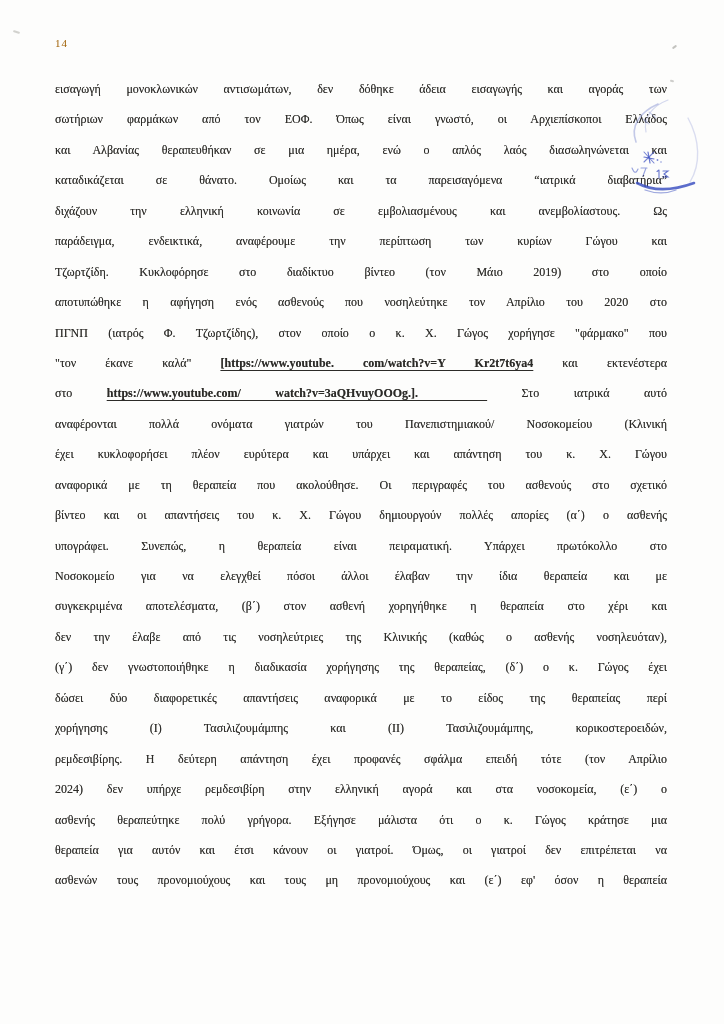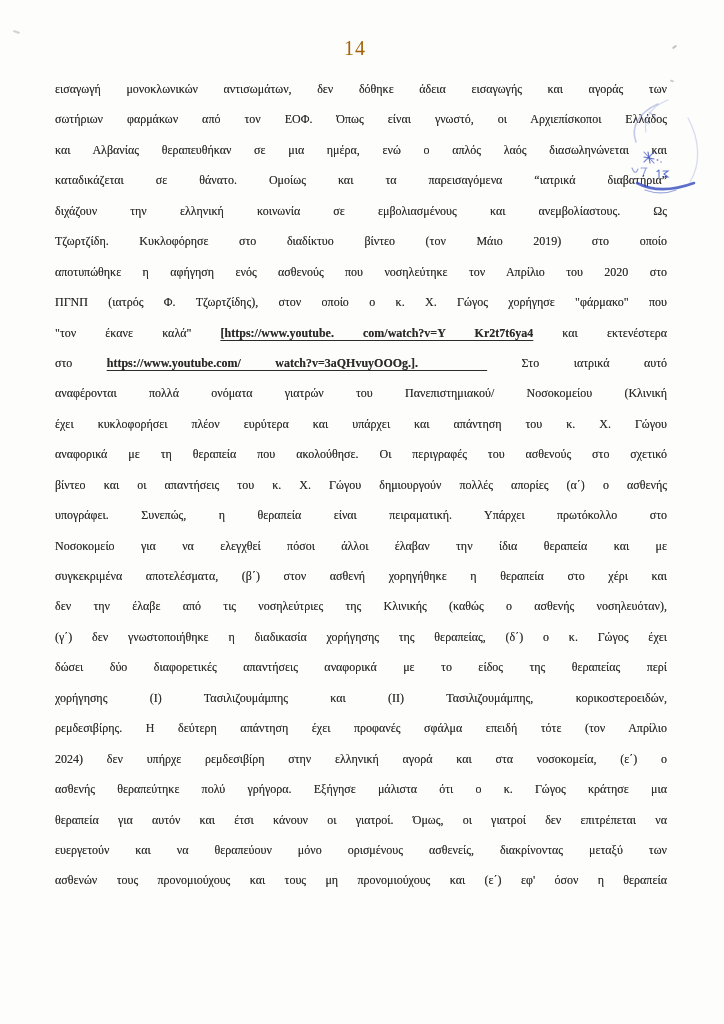--- a/index.html
+++ b/index.html
@@ -12,21 +12,21 @@
   .page{
     position:relative;
     width:724px;height:1024px;
     background:var(--bg);
     overflow:hidden;
     font-family:"Liberation Serif","DejaVu Serif",serif;
     color:var(--text);
   }
   .page-number{
     position:absolute;top:37px;left:55px;width:600px;
-    text-align:center;font-size:20px;letter-spacing:1px;
+    text-align:left;font-size:11px;letter-spacing:1px;
     color:#a16207;
   }
   .text-block{
     position:absolute;top:74px;left:55px;width:612px;
     font-size:12px;
     filter:blur(0.2px);
     text-shadow:0 0 0.5px rgba(42,42,38,0.55);
   }
   .line{
     height:30.45px;line-height:30.45px;
@@ -58,41 +58,41 @@
 <div class="page">
 
   <div class="page-number">14</div>
 
   <div class="text-block">
       <div class="line"><span>εισαγωγή μονοκλωνικών αντισωμάτων, δεν δόθηκε άδεια εισαγωγής και αγοράς των</span></div>
       <div class="line"><span>σωτήριων φαρμάκων από τον ΕΟΦ. Όπως είναι γνωστό, οι Αρχιεπίσκοποι Ελλάδος</span></div>
       <div class="line"><span>και Αλβανίας θεραπευθήκαν σε μια ημέρα, ενώ ο απλός λαός διασωληνώνεται και</span></div>
       <div class="line"><span>καταδικάζεται σε θάνατο. Ομοίως και τα παρεισαγόμενα “ιατρικά διαβατήρια”</span></div>
       <div class="line"><span>διχάζουν την ελληνική κοινωνία σε εμβολιασμένους και ανεμβολίαστους. Ως</span></div>
+      <div class="line"><span>παράδειγμα, ενδεικτικά, αναφέρουμε την περίπτωση των κυρίων Γώγου και</span></div>
       <div class="line"><span>Τζωρτζίδη. Κυκλοφόρησε στο διαδίκτυο βίντεο (τον Μάιο 2019) στο οποίο</span></div>
       <div class="line"><span>αποτυπώθηκε η αφήγηση ενός ασθενούς που νοσηλεύτηκε τον Απρίλιο του 2020 στο</span></div>
       <div class="line"><span>ΠΓΝΠ (ιατρός Φ. Τζωρτζίδης), στον οποίο ο κ. Χ. Γώγος χορήγησε "φάρμακο" που</span></div>
       <div class="line"><span>"τον έκανε καλά" </span><span class="underlined">[https://www.youtube. com/watch?v=Y Kr2t7t6ya4</span><span> και εκτενέστερα</span></div>
       <div class="line"><span>στο </span><span class="underlined">https://www.youtube.com/ watch?v=3aQHvuyOOOg.].&nbsp;&nbsp;</span><span> Στο ιατρικά αυτό</span></div>
       <div class="line"><span>αναφέρονται πολλά ονόματα γιατρών του Πανεπιστημιακού/ Νοσοκομείου (Κλινική</span></div>
       <div class="line"><span>έχει κυκλοφορήσει πλέον ευρύτερα και υπάρχει και απάντηση του κ. Χ. Γώγου</span></div>
       <div class="line"><span>αναφορικά με τη θεραπεία που ακολούθησε. Οι περιγραφές του ασθενούς στο σχετικό</span></div>
       <div class="line"><span>βίντεο και οι απαντήσεις του κ. Χ. Γώγου δημιουργούν πολλές απορίες (α΄) ο ασθενής</span></div>
       <div class="line"><span>υπογράφει. Συνεπώς, η θεραπεία είναι πειραματική. Υπάρχει πρωτόκολλο στο</span></div>
       <div class="line"><span>Νοσοκομείο για να ελεγχθεί πόσοι άλλοι έλαβαν την ίδια θεραπεία και με</span></div>
       <div class="line"><span>συγκεκριμένα αποτελέσματα, (β΄) στον ασθενή χορηγήθηκε η θεραπεία στο χέρι και</span></div>
       <div class="line"><span>δεν την έλαβε από τις νοσηλεύτριες της Κλινικής (καθώς ο ασθενής νοσηλευόταν),</span></div>
       <div class="line"><span>(γ΄) δεν γνωστοποιήθηκε η διαδικασία χορήγησης της θεραπείας, (δ΄) ο κ. Γώγος έχει</span></div>
       <div class="line"><span>δώσει δύο διαφορετικές απαντήσεις αναφορικά με το είδος της θεραπείας περί</span></div>
       <div class="line"><span>χορήγησης (Ι) Τασιλιζουμάμπης και (ΙΙ) Τασιλιζουμάμπης, κορικοστεροειδών,</span></div>
       <div class="line"><span>ρεμδεσιβίρης. Η δεύτερη απάντηση έχει προφανές σφάλμα επειδή τότε (τον Απρίλιο</span></div>
       <div class="line"><span>2024) δεν υπήρχε ρεμδεσιβίρη στην ελληνική αγορά και στα νοσοκομεία, (ε΄) ο</span></div>
       <div class="line"><span>ασθενής θεραπεύτηκε πολύ γρήγορα. Εξήγησε μάλιστα ότι ο κ. Γώγος κράτησε μια</span></div>
       <div class="line"><span>θεραπεία για αυτόν και έτσι κάνουν οι γιατροί. Όμως, οι γιατροί δεν επιτρέπεται να</span></div>
-      <div class="line"><span>ευεργετούν και να θεραπεύουν μόνο ορισμένους ασθενείς, διακρίνοντας μεταξύ των</span></div>
       <div class="line"><span>ασθενών τους προνομιούχους και τους μη προνομιούχους και (ε΄) εφ' όσον η θεραπεία</span></div>
     </div>
 
   <svg class="stamp" viewBox="600 60 124 160" xmlns="http://www.w3.org/2000/svg" fill="none">
     <g stroke="var(--ink-light)" stroke-linecap="round">
       <path d="M 658 104 C 640 112, 630 126, 636 142" stroke-width="1.6" opacity="0.5"></path>
       <path d="M 668 100 C 652 106, 643 118, 646 132" stroke-width="1.2" opacity="0.35"></path>
       <path d="M 688 118 C 700 140, 701 164, 690 182" stroke-width="1.4" opacity="0.3"></path>
       <path d="M 649 112 L 656 118" stroke-width="1.1" opacity="0.4"></path>
       <path d="M 643 119 L 649 124" stroke-width="1.1" opacity="0.4"></path>

